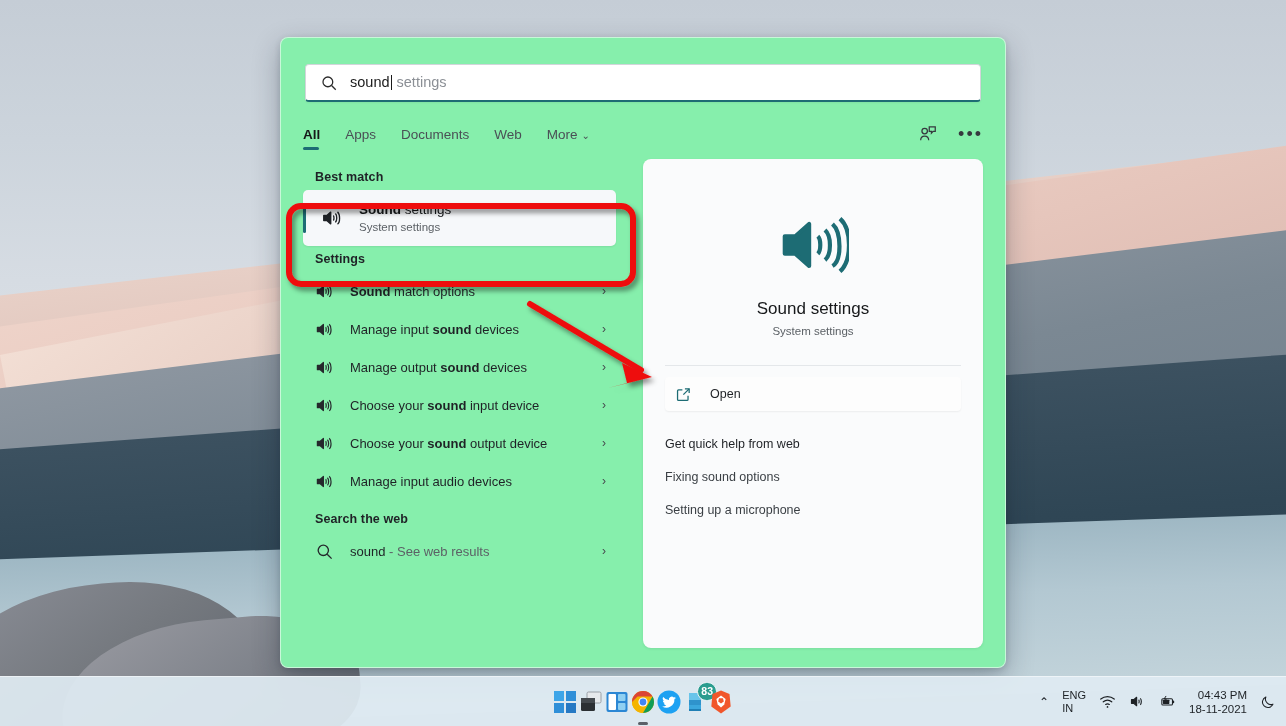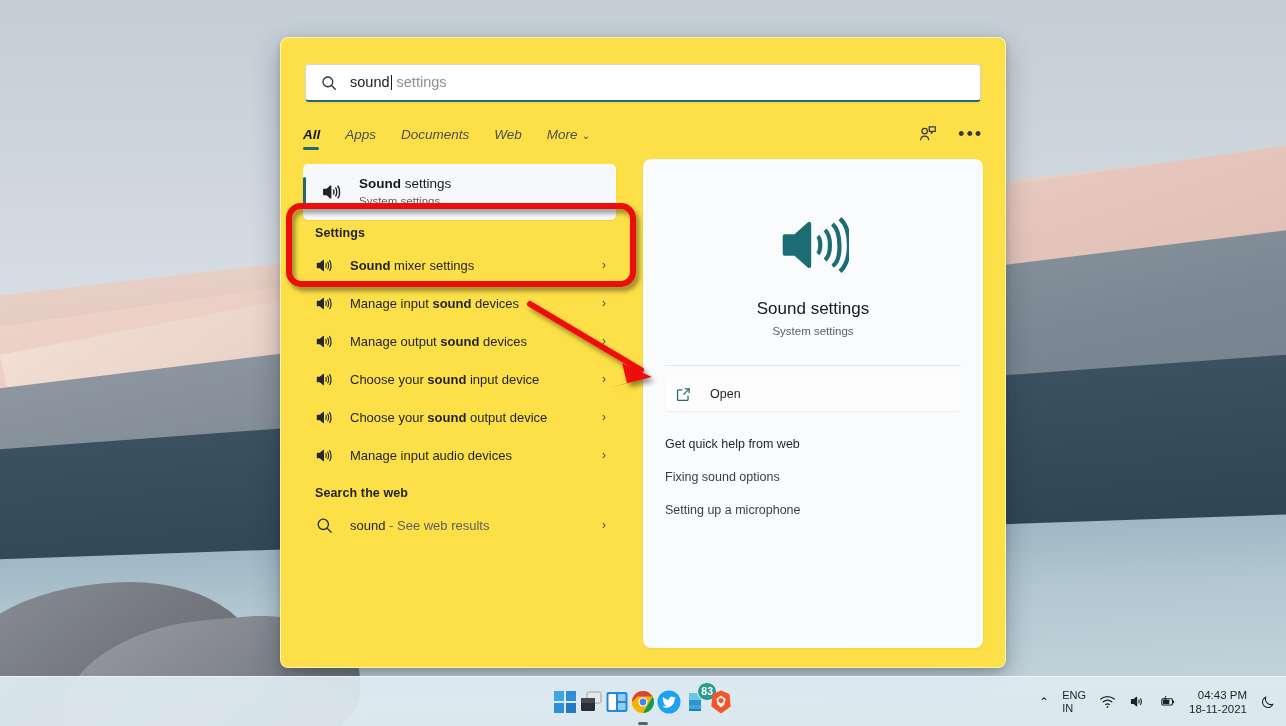--- a/index.html
+++ b/index.html
@@ -68,21 +68,21 @@
     position: absolute; left: 690px; top: 420px; width: 650px; height: 110px;
     background: linear-gradient(180deg, #e8cfc6 0%, #d9bcb3 100%);
     transform: rotate(-9deg);
     transform-origin: left top;
   }
 
   
   #search-panel {
     position: absolute; left: 280px; top: 37px;
     width: 726px; height: 631px;
-    background: #fde047;
+    background: #86efac;
     border-radius: 8px;
     box-shadow: 0 10px 28px rgba(20,30,45,.30), 0 2px 6px rgba(20,30,45,.16);
     border: 1px solid rgba(255,255,255,.55);
     overflow: hidden;
   }
 
   
   .searchbox-wrap { padding: 26px 24px 0 24px; }
   .searchbox {
     height: 38px;
@@ -99,21 +99,21 @@
   .search-caret {
     display: inline-block; width: 1px; height: 15px;
     background: #1a1a1a; vertical-align: -2px; margin: 0 1px;
   }
   .search-ghost { font-size: 14.5px; color: #8b8f95; white-space: pre; line-height: 1; }
 
   
   .tabs-row {
     display: flex; align-items: flex-end;
     padding: 18px 22px 0 22px;
-    position: relative; height: 50px; font-style: italic;
+    position: relative; height: 50px;
   }
   .tab {
     font-size: 13.5px; color: #4a4f55;
     padding: 0 0 10px 0; margin-right: 25px;
     position: relative; cursor: default; white-space: nowrap;
   }
   .tab.active { color: #16181a; font-weight: 600; }
   .tab.active::after {
     content: ""; position: absolute;
     left: 0; bottom: 2px; width: 16px; height: 3px;
@@ -283,20 +283,21 @@
         <path d="M13.5 3.5h7.2v5.2h-2.6l-2 2.3v-2.3h-2.6z"></path>
       </svg>
       <div class="tb-dots">•••</div>
     </div>
   </div>
 
   <div class="panel-body">
 
     <div class="left-col">
 
+      <div class="section-head">Best match</div>
 
       <div class="best-match">
         <svg class="bm-icon" viewBox="0 0 24 24" fill="none" stroke="currentColor" stroke-width="1.5" stroke-linejoin="round">
           <path d="M3 9.3h3.3L10.6 5.6v12.8L6.3 14.7H3z" fill="currentColor"></path>
           <path d="M13.4 9.2c1 .9 1 4.7 0 5.6"></path>
           <path d="M15.7 7.2c2 1.8 2 8 0 9.6"></path>
           <path d="M18 5.3c3 2.6 3 11.8 0 13.4"></path>
         </svg>
         <div>
           <div class="bm-title">
@@ -309,21 +310,21 @@
       <div class="section-head">Settings</div>
 
       <div id="settings-list">
           <div class="list-item">
             <svg class="li-icon" viewBox="0 0 24 24" fill="none" stroke="currentColor" stroke-width="1.5" stroke-linejoin="round">
               <path d="M3 9.3h3.3L10.6 5.6v12.8L6.3 14.7H3z" fill="currentColor"></path>
               <path d="M13.4 9.2c1 .9 1 4.7 0 5.6"></path>
               <path d="M15.7 7.2c2 1.8 2 8 0 9.6"></path>
               <path d="M18 5.3c3 2.6 3 11.8 0 13.4"></path>
             </svg>
-            <div class="li-label"><span></span><b>Sound</b><span> mixer settings</span></div>
+            <div class="li-label"><span></span><b>Sound</b><span> match options</span></div>
             <div class="li-chev">›</div>
           </div>
           <div class="list-item">
             <svg class="li-icon" viewBox="0 0 24 24" fill="none" stroke="currentColor" stroke-width="1.5" stroke-linejoin="round">
               <path d="M3 9.3h3.3L10.6 5.6v12.8L6.3 14.7H3z" fill="currentColor"></path>
               <path d="M13.4 9.2c1 .9 1 4.7 0 5.6"></path>
               <path d="M15.7 7.2c2 1.8 2 8 0 9.6"></path>
               <path d="M18 5.3c3 2.6 3 11.8 0 13.4"></path>
             </svg>
             <div class="li-label"><span>Manage input </span><b>sound</b><span> devices</span></div>

